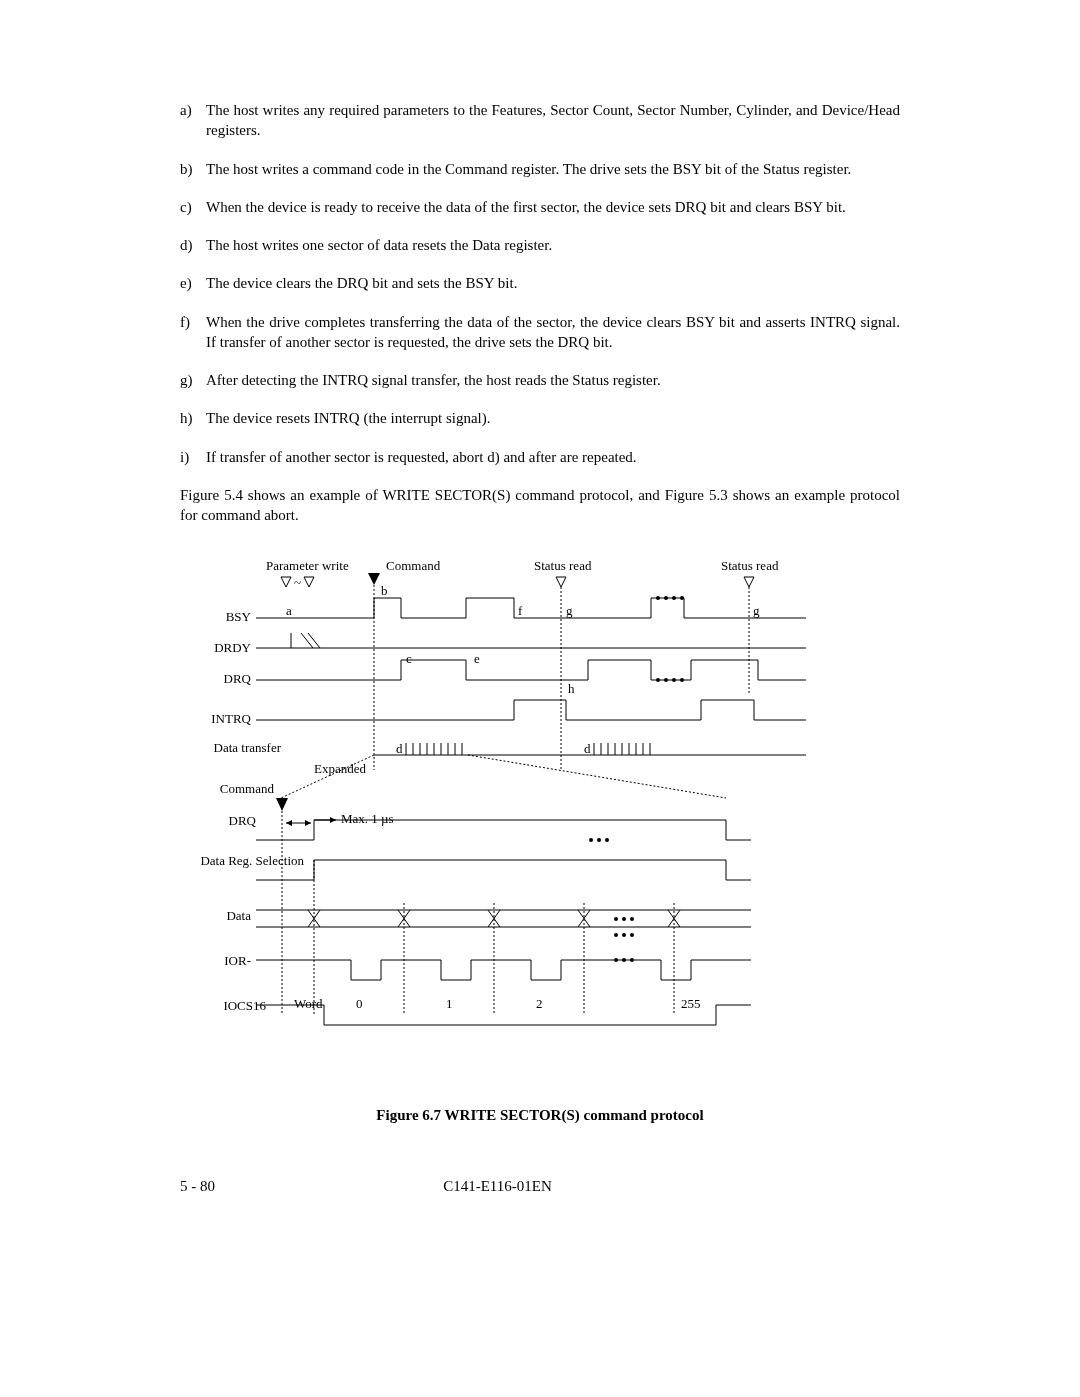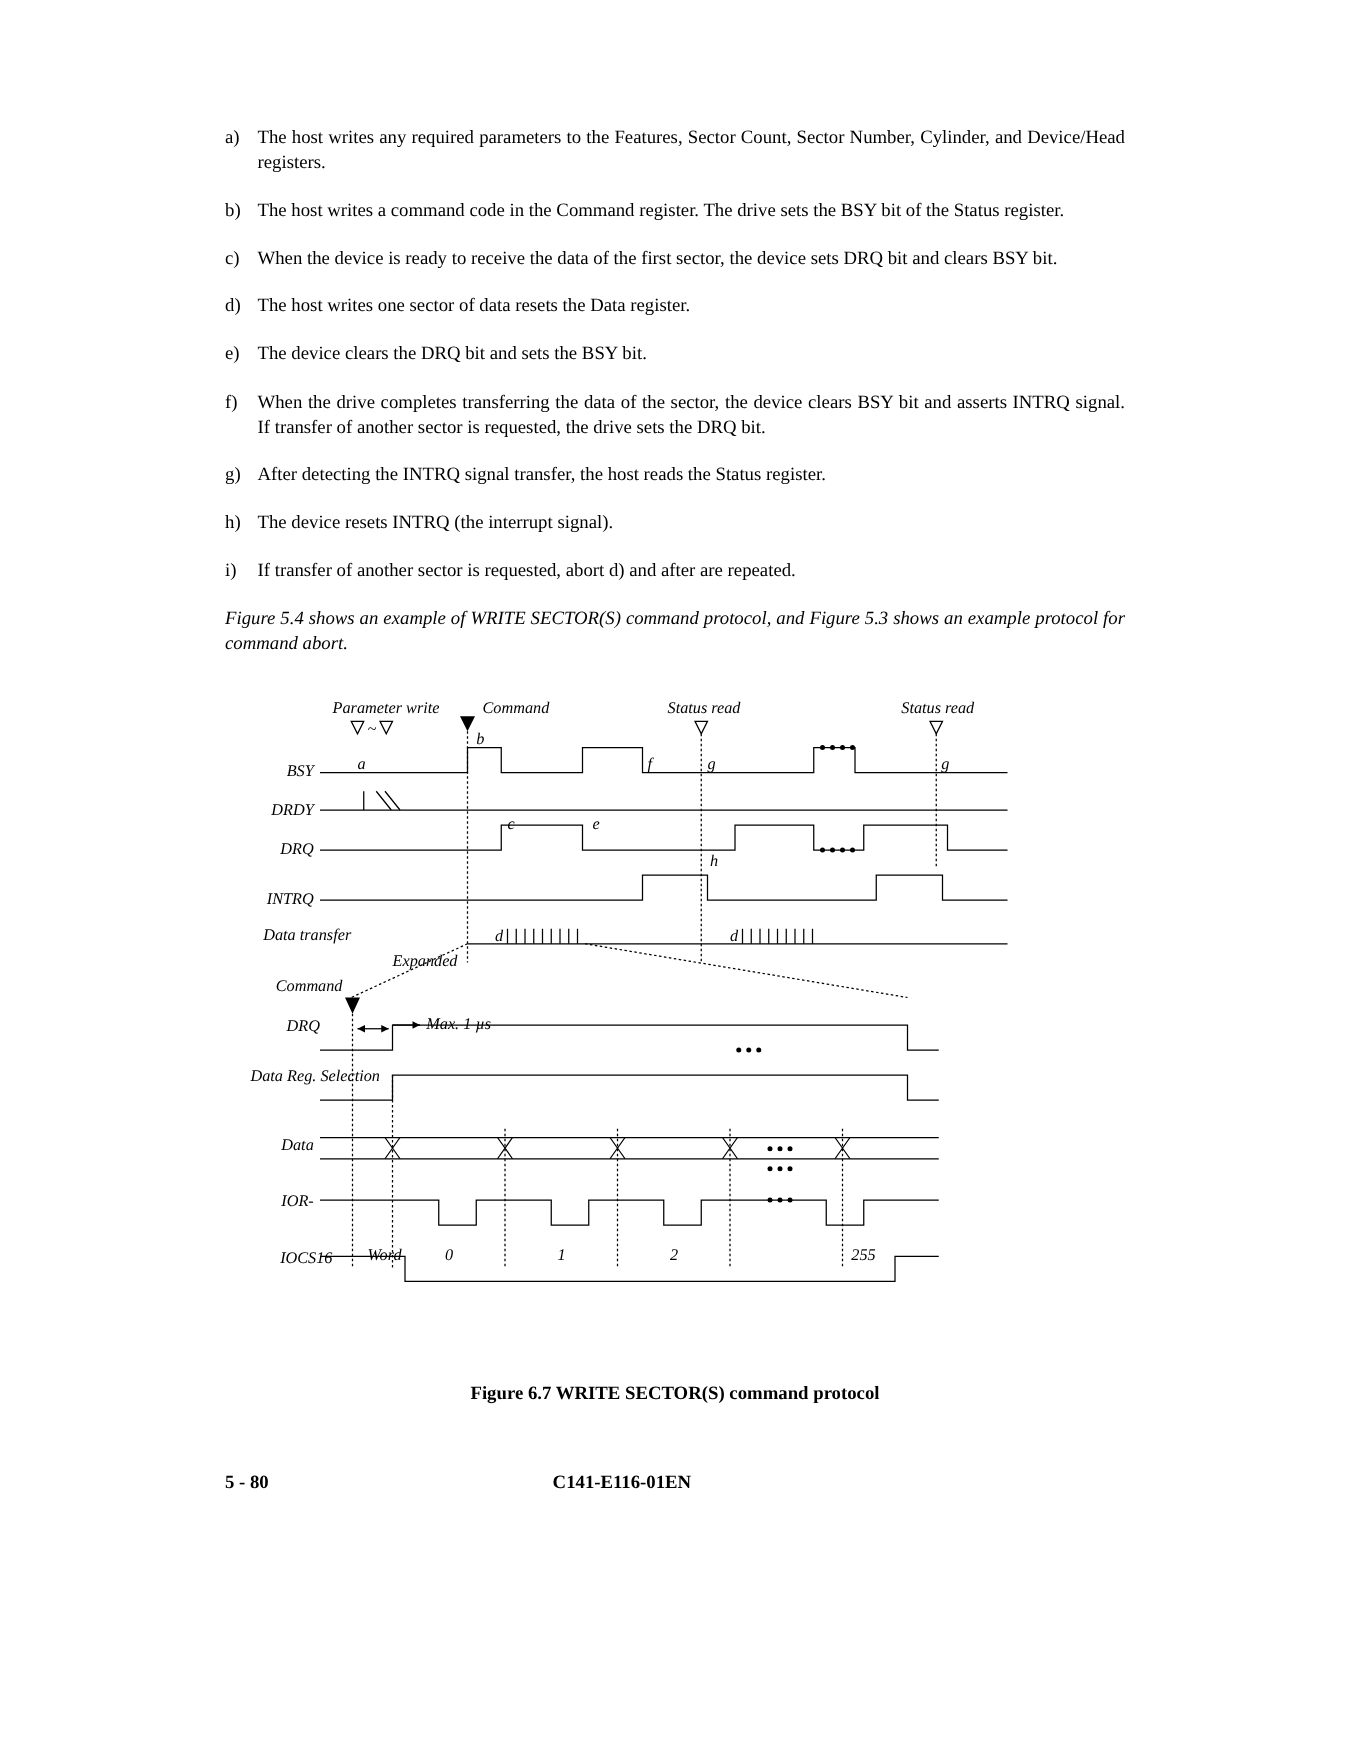--- a/index.html
+++ b/index.html
@@ -21,37 +21,34 @@
   .list-marker {
     width: 26px;
     flex-shrink: 0;
   }
   .list-text {
     flex: 1;
   }
   .paragraph {
     margin: 8px 0 24px 0;
     text-align: justify;
-    font-style: italic;
   }
   .figure-wrap {
     margin: 30px 0 0 16px;
-    font-style: italic;
   }
   svg { display:block; }
   .caption {
     text-align: center;
     font-weight: bold;
     margin-top: 20px;
   }
   .footer {
     display:flex;
     justify-content:space-between;
     margin-top: 50px;
-    font-weight: bold;
   }
 </style>
 </head>
 <body>
 
 <div id="list">
     <div class="list-item">
       <div class="list-marker">a)</div>
       <div class="list-text">The host writes any required parameters to the Features, Sector Count, Sector Number, Cylinder, and Device/Head registers.</div>
     </div>

